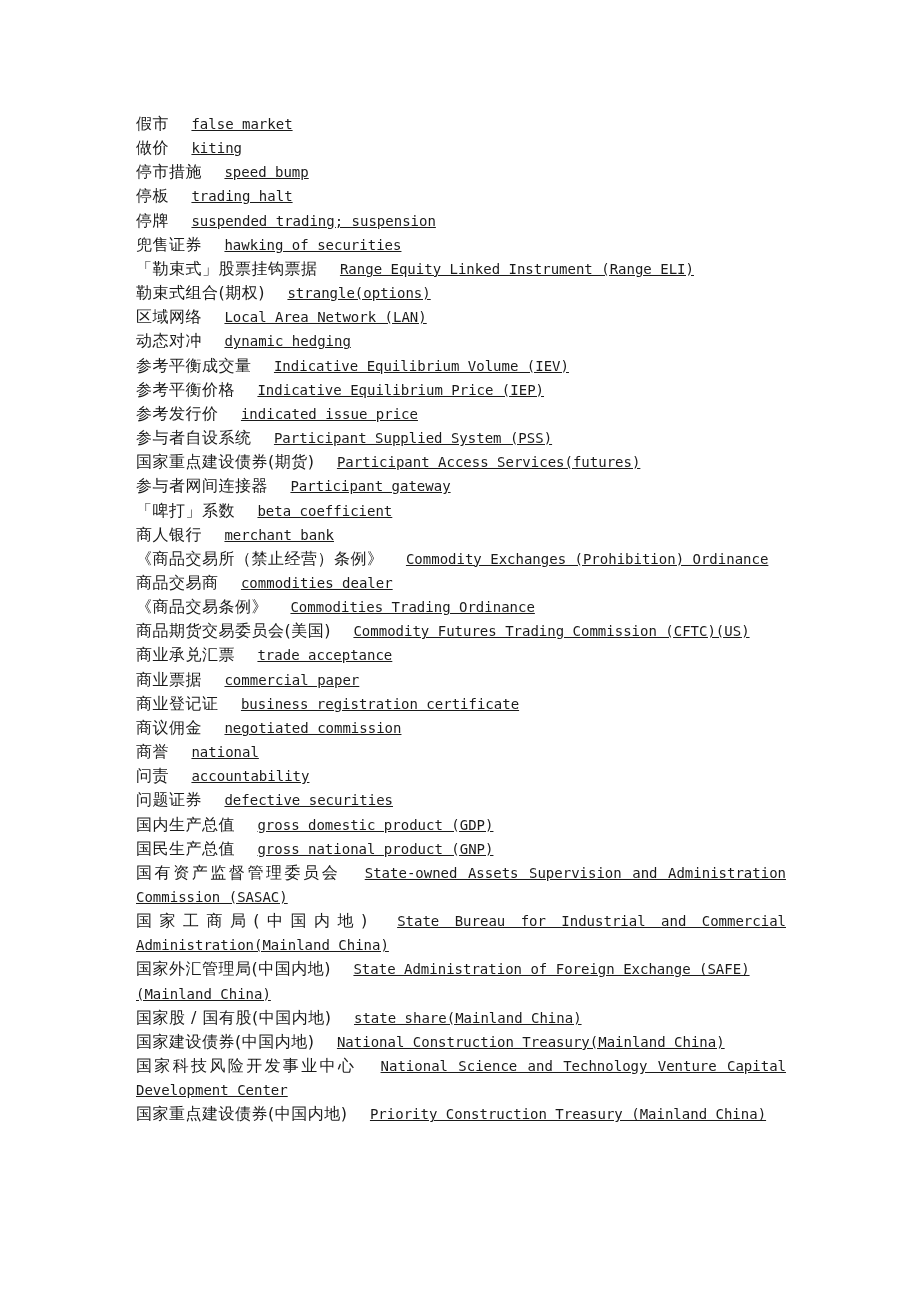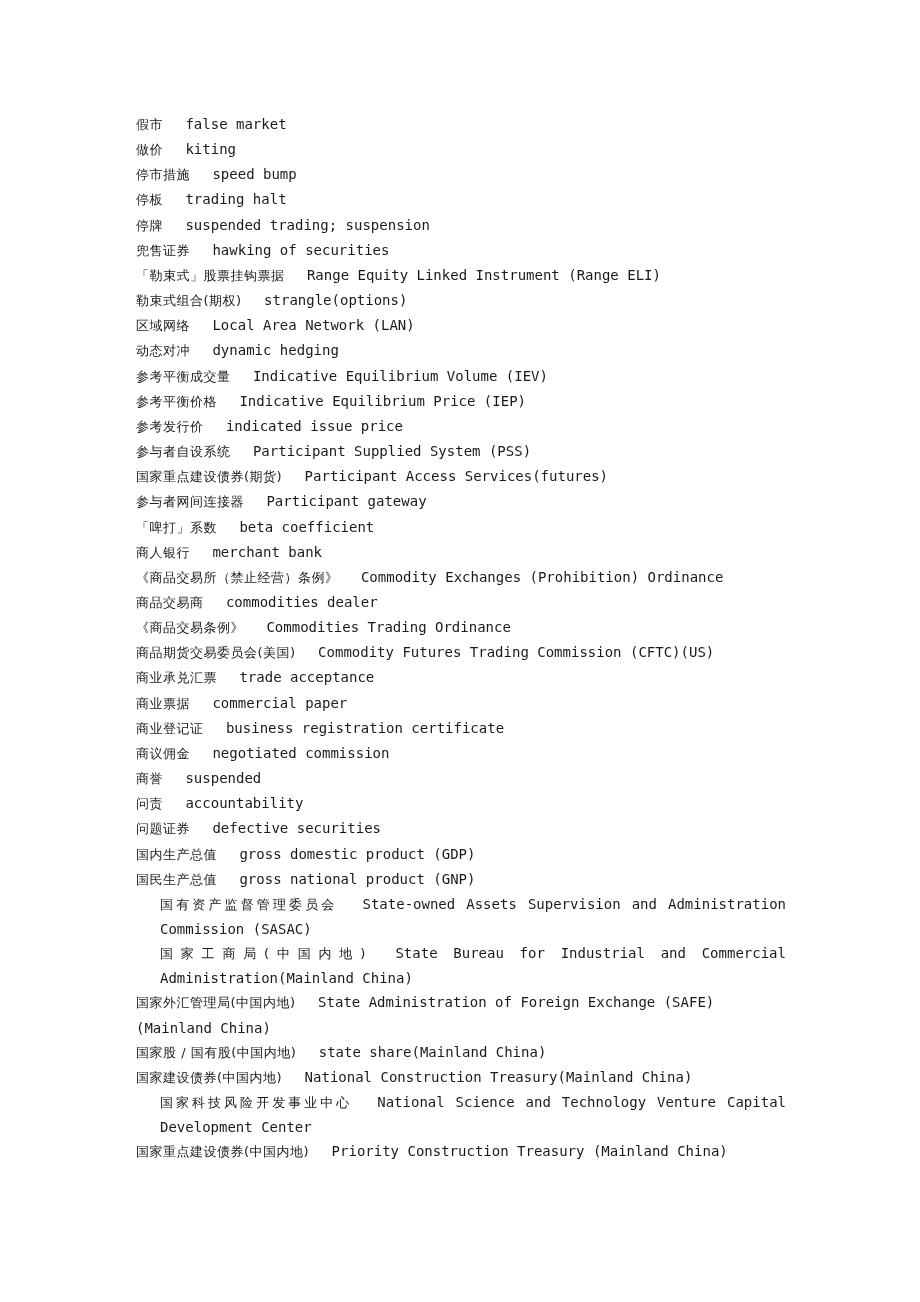--- a/index.html
+++ b/index.html
@@ -8,24 +8,24 @@
     position: absolute;
     left: 136px;
     top: 112px;
     width: 650px;
     color: #1a1a1a;
     font-family: "DejaVu Sans Mono", "Liberation Mono", monospace;
     font-size: 14px;
     line-height: 24.15px;
   }
   .entry { margin: 0; padding: 0; white-space: normal; }
-  .entry.justify { text-align: justify; text-align-last: left; margin-left: 24px; }
-  .zh { font-family: "DejaVu Sans", "Liberation Sans", sans-serif; font-size: 13px; letter-spacing: 0.5px; }
+  .entry.justify { text-align: justify; text-align-last: left; }
+  .zh { font-family: "DejaVu Sans", "Liberation Sans", sans-serif; font-size: 16px; letter-spacing: 0.5px; }
   .sep { display: inline-block; width: 14px; }
-  .en { letter-spacing: 0; }
+  .en { letter-spacing: 0; text-decoration: underline; }
 </style>
 </head>
 <body>
 
 <div class="page" id="page">
     <p class="entry"><span class="zh">假市</span><span class="sep"></span> <span class="en">false market</span></p>
     <p class="entry"><span class="zh">做价</span><span class="sep"></span> <span class="en">kiting</span></p>
     <p class="entry"><span class="zh">停市措施</span><span class="sep"></span> <span class="en">speed bump</span></p>
     <p class="entry"><span class="zh">停板</span><span class="sep"></span> <span class="en">trading halt</span></p>
     <p class="entry"><span class="zh">停牌</span><span class="sep"></span> <span class="en">suspended trading; suspension</span></p>
@@ -43,21 +43,21 @@
     <p class="entry"><span class="zh">「啤打」系数</span><span class="sep"></span> <span class="en">beta coefficient</span></p>
     <p class="entry"><span class="zh">商人银行</span><span class="sep"></span> <span class="en">merchant bank</span></p>
     <p class="entry"><span class="zh">《商品交易所（禁止经营）条例》</span><span class="sep"></span> <span class="en">Commodity Exchanges (Prohibition) Ordinance</span></p>
     <p class="entry"><span class="zh">商品交易商</span><span class="sep"></span> <span class="en">commodities dealer</span></p>
     <p class="entry"><span class="zh">《商品交易条例》</span><span class="sep"></span> <span class="en">Commodities Trading Ordinance</span></p>
     <p class="entry"><span class="zh">商品期货交易委员会(美国)</span><span class="sep"></span> <span class="en">Commodity Futures Trading Commission (CFTC)(US)</span></p>
     <p class="entry"><span class="zh">商业承兑汇票</span><span class="sep"></span> <span class="en">trade acceptance</span></p>
     <p class="entry"><span class="zh">商业票据</span><span class="sep"></span> <span class="en">commercial paper</span></p>
     <p class="entry"><span class="zh">商业登记证</span><span class="sep"></span> <span class="en">business registration certificate</span></p>
     <p class="entry"><span class="zh">商议佣金</span><span class="sep"></span> <span class="en">negotiated commission</span></p>
-    <p class="entry"><span class="zh">商誉</span><span class="sep"></span> <span class="en">suspended</span></p>
+    <p class="entry"><span class="zh">商誉</span><span class="sep"></span> <span class="en">national</span></p>
     <p class="entry"><span class="zh">问责</span><span class="sep"></span> <span class="en">accountability</span></p>
     <p class="entry"><span class="zh">问题证券</span><span class="sep"></span> <span class="en">defective securities</span></p>
     <p class="entry"><span class="zh">国内生产总值</span><span class="sep"></span> <span class="en">gross domestic product (GDP)</span></p>
     <p class="entry"><span class="zh">国民生产总值</span><span class="sep"></span> <span class="en">gross national product (GNP)</span></p>
     <p class="entry justify"><span class="zh">国有资产监督管理委员会</span><span class="sep"></span> <span class="en">State-owned Assets Supervision and Administration Commission (SASAC)</span></p>
     <p class="entry justify"><span class="zh">国家工商局(中国内地)</span><span class="sep"></span> <span class="en">State Bureau for Industrial and Commercial Administration(Mainland China)</span></p>
     <p class="entry"><span class="zh">国家外汇管理局(中国内地)</span><span class="sep"></span> <span class="en">State Administration of Foreign Exchange (SAFE)(Mainland China)</span></p>
     <p class="entry"><span class="zh">国家股 / 国有股(中国内地)</span><span class="sep"></span> <span class="en">state share(Mainland China)</span></p>
     <p class="entry"><span class="zh">国家建设债券(中国内地)</span><span class="sep"></span> <span class="en">National Construction Treasury(Mainland China)</span></p>
     <p class="entry justify"><span class="zh">国家科技风险开发事业中心</span><span class="sep"></span> <span class="en">National Science and Technology Venture Capital Development Center</span></p>

